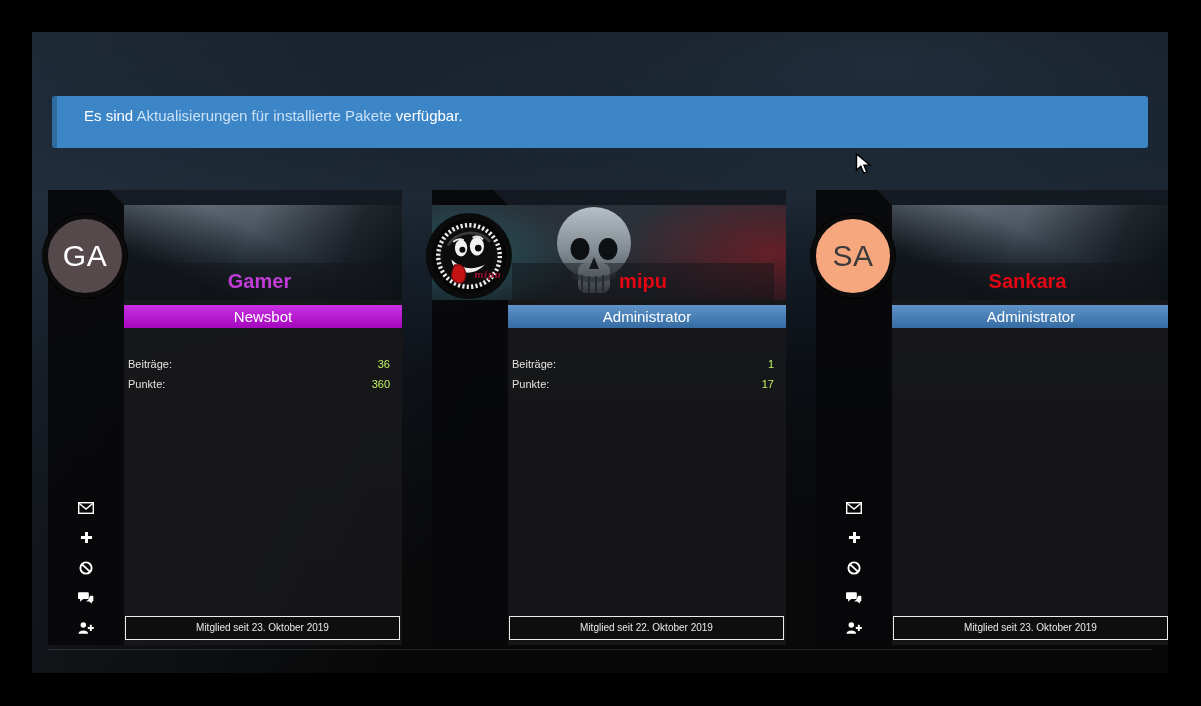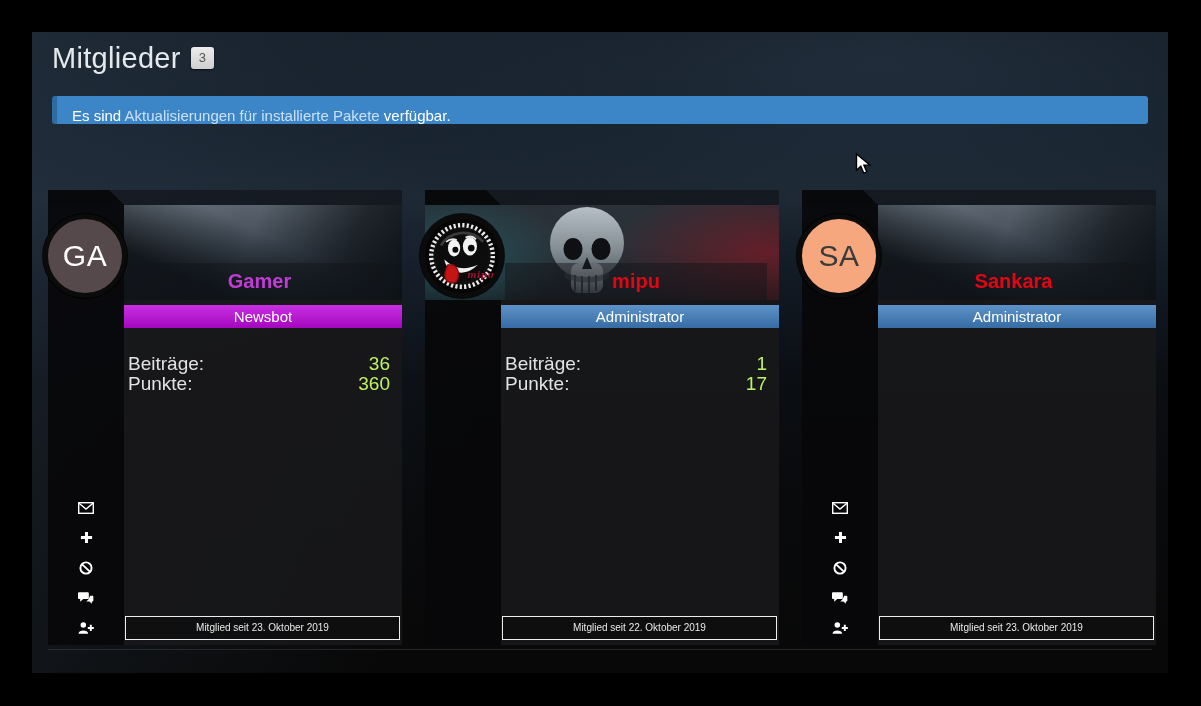--- a/index.html
+++ b/index.html
@@ -21,29 +21,29 @@
     color:#e6e9ec; letter-spacing:.3px;
   }
   .count-badge{
     display:inline-block; margin-left:10px; padding:3px 8px 4px;
     background:linear-gradient(#ececec,#cfcfcf); color:#555;
     font-size:13px; font-weight:400; border-radius:3px; vertical-align:6px;
     box-shadow:0 1px 2px rgba(0,0,0,.6);
   }
 
   .notice{
-    position:absolute; left:20px; top:64px; width:1096px; height:28px;
+    position:absolute; left:20px; top:64px; width:1096px; height:52px;
     border-left:5px solid; border-radius:3px;
-    color:#fff; font-size:15px; line-height:40px; padding-left:15px;
+    color:#fff; font-size:15px; line-height:40px; padding-left:27px;
   }
   .notice .notice-link{ color:#c9e0f5; cursor:pointer; }
 
   
   .cards-row{
-    position:absolute; left:16px; top:158px; display:flex; gap:23px;text-decoration:underline;
+    position:absolute; left:16px; top:158px; display:flex; gap:30px;text-decoration:underline;
   }
   .bottom-divider{
     position:absolute; left:16px; right:16px; top:617px;
     border-top:1px solid rgba(200,210,220,0.14);
   }
 
   .member-card{ position:relative; width:354px; height:455px; }
 
   .card-strip{
     position:absolute; top:0; left:0; right:0; height:15px;
@@ -106,41 +106,38 @@
     flex:1; display:flex; flex-direction:column;
     background:rgba(24,24,26,0.93);
   }
   .rank-badge{
     margin:5px 0 0; height:23px; line-height:23px; text-align:center;
     color:#fff; font-size:15px; cursor:default;
     background-image:linear-gradient(rgba(255,255,255,0.16), rgba(0,0,0,0.14));
   }
   .stats{ margin-top:26px; padding:0 12px 0 4px; }
   .stat-row{ display:flex; justify-content:space-between;
-    font-size:19px; line-height:20px; }
+    font-size:11px; line-height:20px; }
   .stat-label{ color:#e2e2e2; }
   .stat-value{ color:#bef264; }
 
   .member-since{
     margin:auto 2px 5px 1px; height:24px; line-height:22px;
     border:1px solid #ededed; background:rgba(0,0,0,0.35);
     text-align:center; font-size:10px; color:#e8e8e8; flex:none;
   }
 
   
   .cursor{ position:absolute; left:855px; top:153px; z-index:50; pointer-events:none; }
 </style>
 </head>
 <body>
 
 <div class="page-container">
 
-  <h1 class="page-title">
-    <span>Mitglieder</span><span class="count-badge">3</span>
-  </h1>
 
   <div class="notice" style="background-color: rgb(60, 134, 200); border-left-color: rgb(46, 107, 161);">
     <span>Es sind </span><span class="notice-link">Aktualisierungen für installierte Pakete</span><span> verfügbar.</span>
   </div>
 
   <div class="cards-row">
 
     <div class="member-card">
       <div class="card-strip"></div>
       <div class="card-left">

